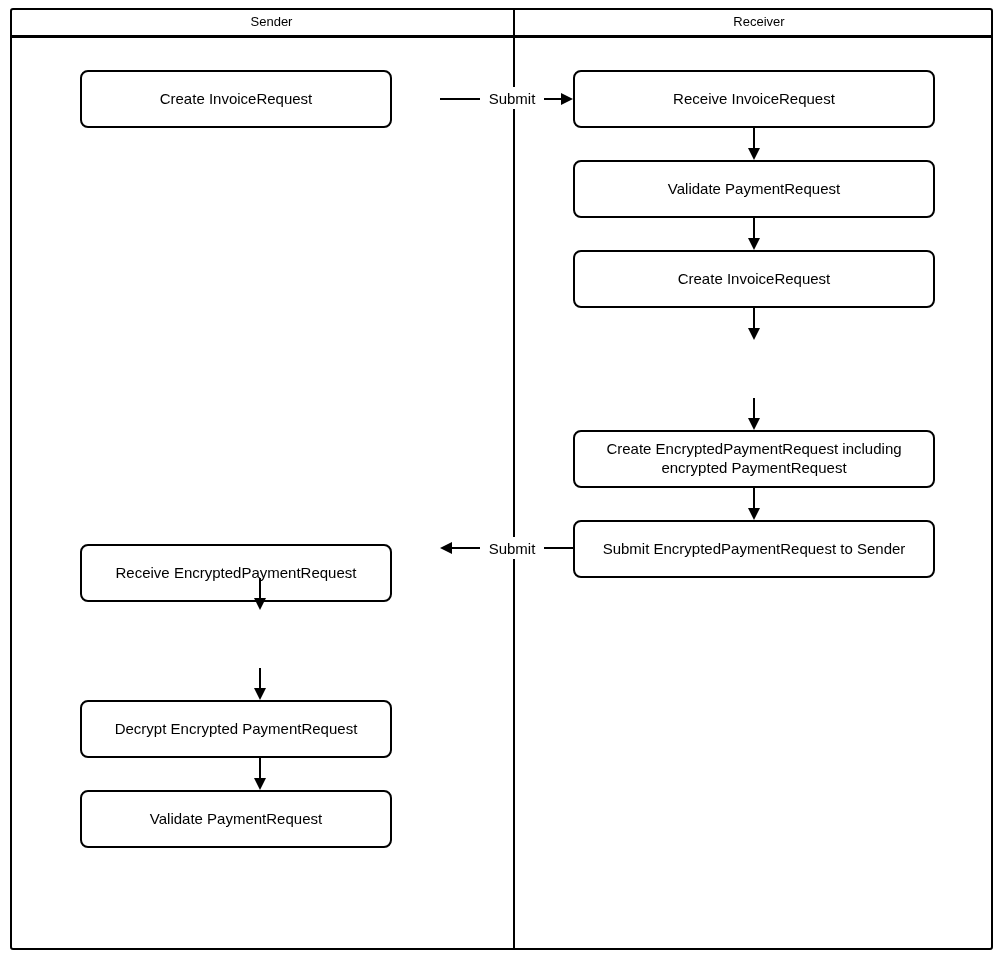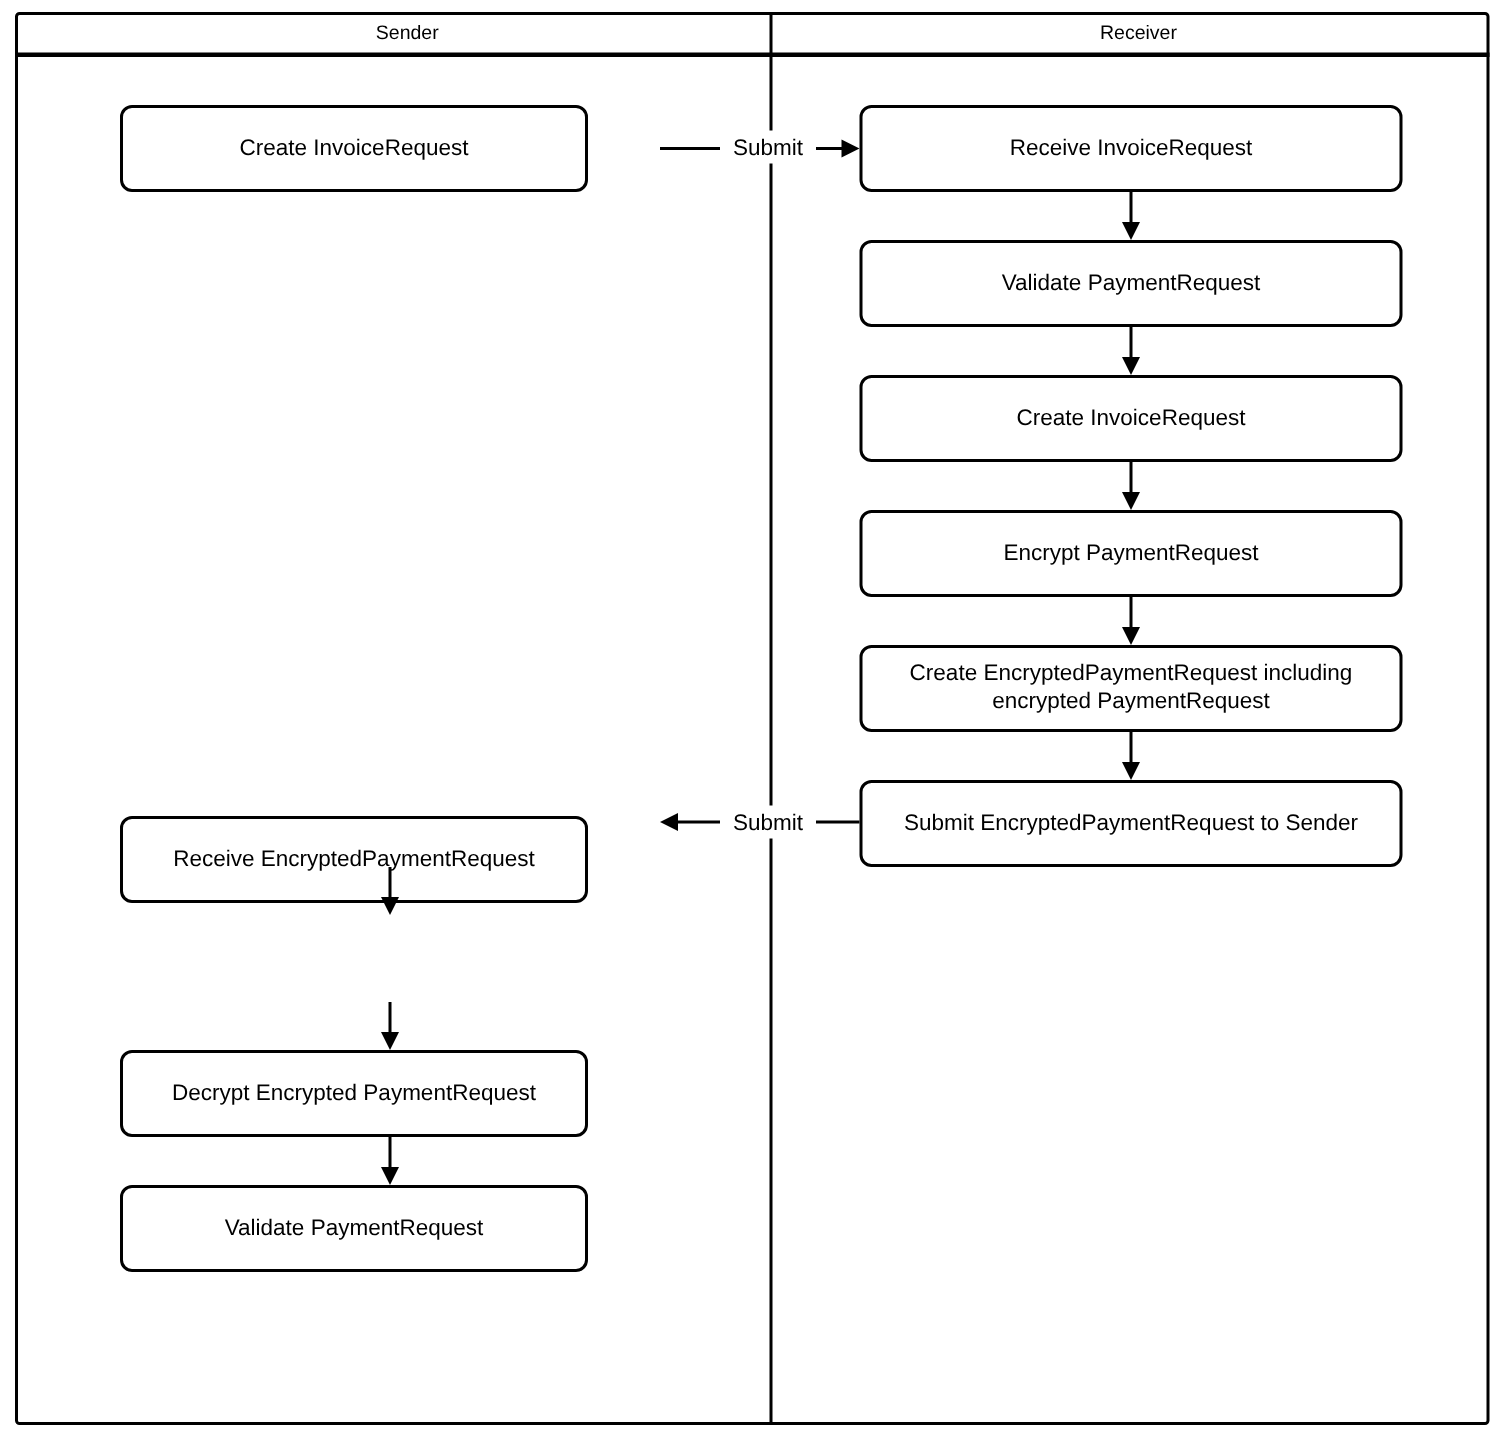--- a/index.html
+++ b/index.html
@@ -107,21 +107,20 @@
   <div class="lane-label receiver">Receiver</div>
 
   <div class="node col-sender" style="top:70px">Create InvoiceRequest</div>
   <div class="node col-sender" style="top:544px">Receive EncryptedPaymentRequest</div>
   <div class="node col-sender" style="top:700px">Decrypt Encrypted PaymentRequest</div>
   <div class="node col-receiver" style="top:70px">Receive InvoiceRequest</div>
 
   <div class="node col-sender" style="top:790px">Validate PaymentRequest</div>
   <div class="node col-receiver" style="top:160px">Validate PaymentRequest</div>
   <div class="node col-receiver" style="top:250px">Create InvoiceRequest</div>
-  <div class="node col-receiver" style="top:340px">Encrypt PaymentRequest</div>
   <div class="node col-receiver" style="top:520px">Submit EncryptedPaymentRequest to Sender</div>
   <div class="node col-receiver" style="top:430px">Create EncryptedPaymentRequest including encrypted PaymentRequest</div>
 
   <div class="vline" style="left:753px;top:128px;height:20px"></div>
   <div class="arrow-down" style="left:748px;top:148px"></div>
 
   <div class="vline" style="left:753px;top:218px;height:20px"></div>
   <div class="arrow-down" style="left:748px;top:238px"></div>
 
   <div class="vline" style="left:753px;top:308px;height:20px"></div>

